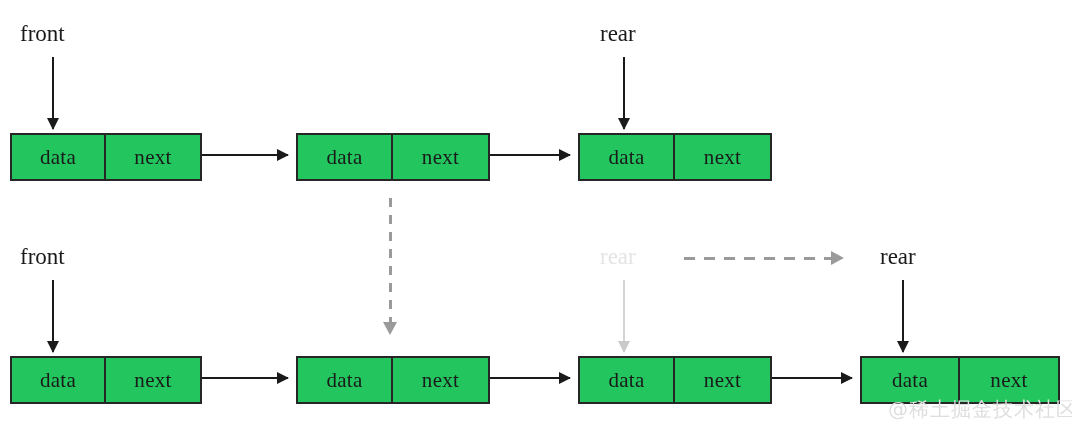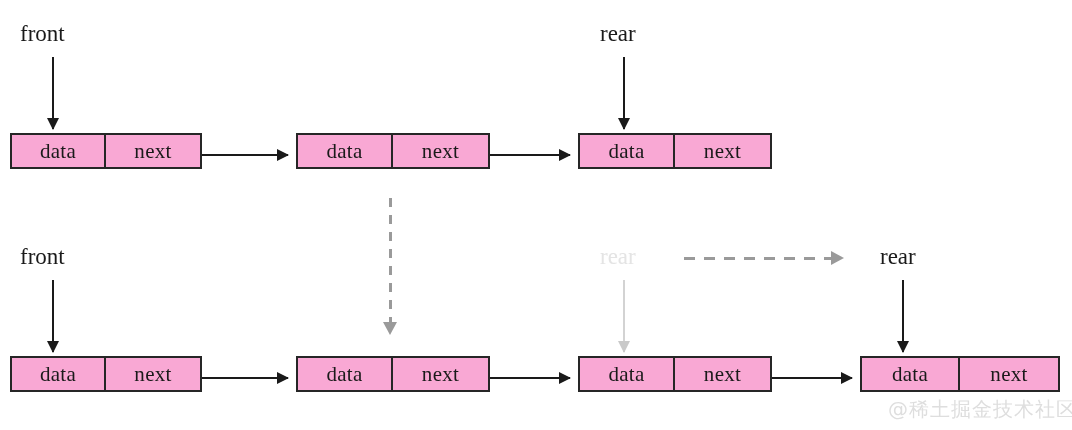--- a/index.html
+++ b/index.html
@@ -15,23 +15,23 @@
     overflow: hidden;
     font-family: "Liberation Serif", "DejaVu Serif", serif;
     text-align: right;
   }
 
   
   .node {
     position: absolute;
     box-sizing: border-box;
     border: 2px solid #262626;
-    background: #f9a8d4;
+    background: #22c55e;
     display: flex;
-    height: 36px;
+    height: 48px;
   }
   .cell {
     box-sizing: border-box;
     display: flex;
     align-items: center;
     justify-content: center;
     font-size: 21px;
     line-height: 1;
     color: #1a1a1a;
     letter-spacing: 0.3px;

